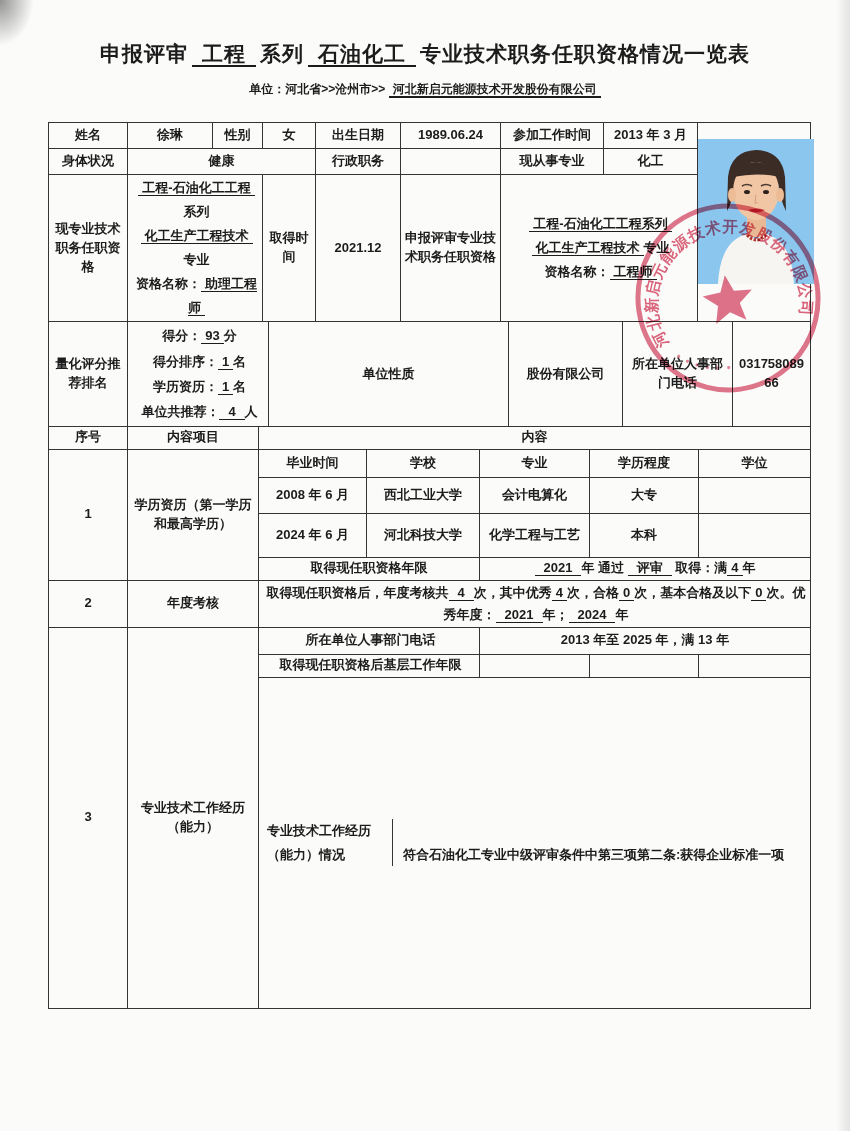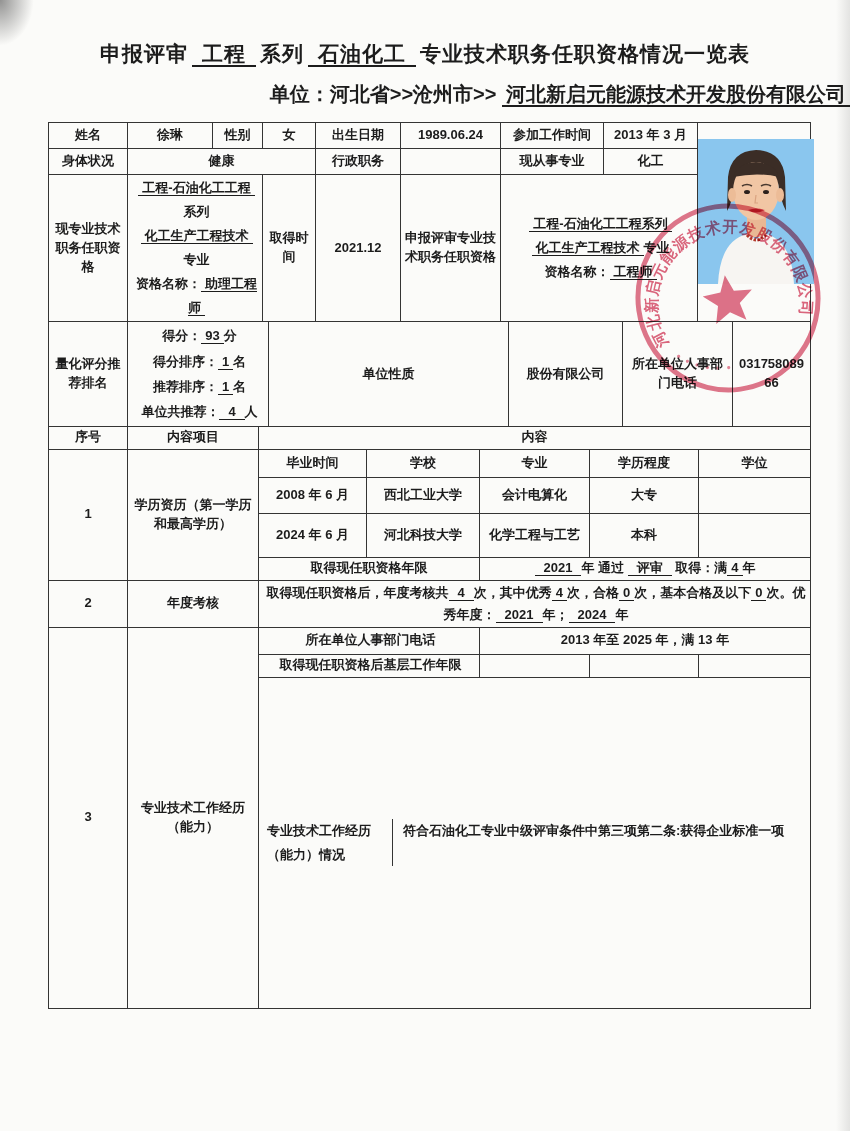--- a/index.html
+++ b/index.html
@@ -10,38 +10,38 @@
     color:#1c1c1c;
   }
   .scan-smudge{position:absolute;left:0;top:0;width:34px;height:46px;
     background:radial-gradient(ellipse at 0 0, rgba(60,60,60,.55), rgba(60,60,60,0) 70%);}
   .scan-edge{position:absolute;right:0;top:0;width:14px;height:1131px;
     background:linear-gradient(to right, rgba(0,0,0,0), rgba(120,120,120,.18));}
   .title{position:absolute;top:40px;left:0;width:100%;text-align:center;
     font-size:21px;font-weight:700;letter-spacing:1px;white-space:nowrap;}
   .t-u{border-bottom:2.5px solid #1c1c1c;padding:0 10px;}
   .t-gap{padding:0 4px;}
-  .subtitle{position:absolute;top:81px;left:0;width:100%;text-align:right;
-    font-size:20px;font-weight:700;}
+  .subtitle{position:absolute;top:81px;left:0;width:100%;text-align:center;
+    font-size:12px;font-weight:700;}
   .s-u{border-bottom:2px solid #1c1c1c;padding:0 4px;}
 
   .form{position:absolute;left:48px;top:122px;width:762px;}
   table{border-collapse:collapse;table-layout:fixed;width:762px;}
   table + table{margin-top:-1px;}
   td{border:1px solid #343434;text-align:center;vertical-align:middle;
      font-size:13px;font-weight:600;padding:1px 3px;word-break:break-all;
      line-height:1.45;}
   .tl{text-align:center;}
   .pl{padding-left:7px;padding-right:4px;}
   .u{border-bottom:1.5px solid #1c1c1c;padding:0 4px;}
   .u-wide{border-bottom:1.5px solid #1c1c1c;padding:0 9px;}
   .qual-lines{line-height:1.85;}
   .score-lines{line-height:1.95;}
   .section-bar{font-size:14px;}
-  .exp-wrap{display:flex;height:100%;align-items:flex-start;}
+  .exp-wrap{display:flex;height:100%;align-items:flex-end;}
   .exp-label{width:134px;border-right:1px solid #343434;display:flex;
      align-items:center;justify-content:center;padding:0 8px;box-sizing:border-box;
      text-align:left;line-height:1.8;}
   .exp-content{flex:1;display:flex;align-items:center;padding:0 10px;
      text-align:left;line-height:1.8;}
   td.nopad{padding:0;height:100%;}
 
   .photo{position:absolute;left:698px;top:139px;width:116px;height:145px;z-index:2;}
   .stamp{position:absolute;left:633px;top:203px;width:190px;height:190px;z-index:3;
      opacity:.8;mix-blend-mode:multiply;transform:rotate(-8deg);}
@@ -125,21 +125,21 @@
         <col style="width:114px">
           <col style="width:110px">
           <col style="width:78px">
       </colgroup>
       <tbody>
       <tr style="height:103px">
         <td>量化评分推荐排名</td>
         <td class="tl pl score-lines">
           <span>得分：</span><span class="u">93</span><span>分</span><br>
           <span>得分排序：</span><span class="u">1</span><span>名</span><br>
-          <span>推荐排序：</span><span class="u">1</span><span>名</span><br>
+          <span>学历资历：</span><span class="u">1</span><span>名</span><br>
           <span>单位共推荐：</span><span class="u-wide">4</span><span>人</span>
         </td>
         <td>单位性质</td>
         <td>股份有限公司</td>
         <td>所在单位人事部门电话</td>
         <td>03175808966</td>
       </tr>
     </tbody>
       </table>
 

